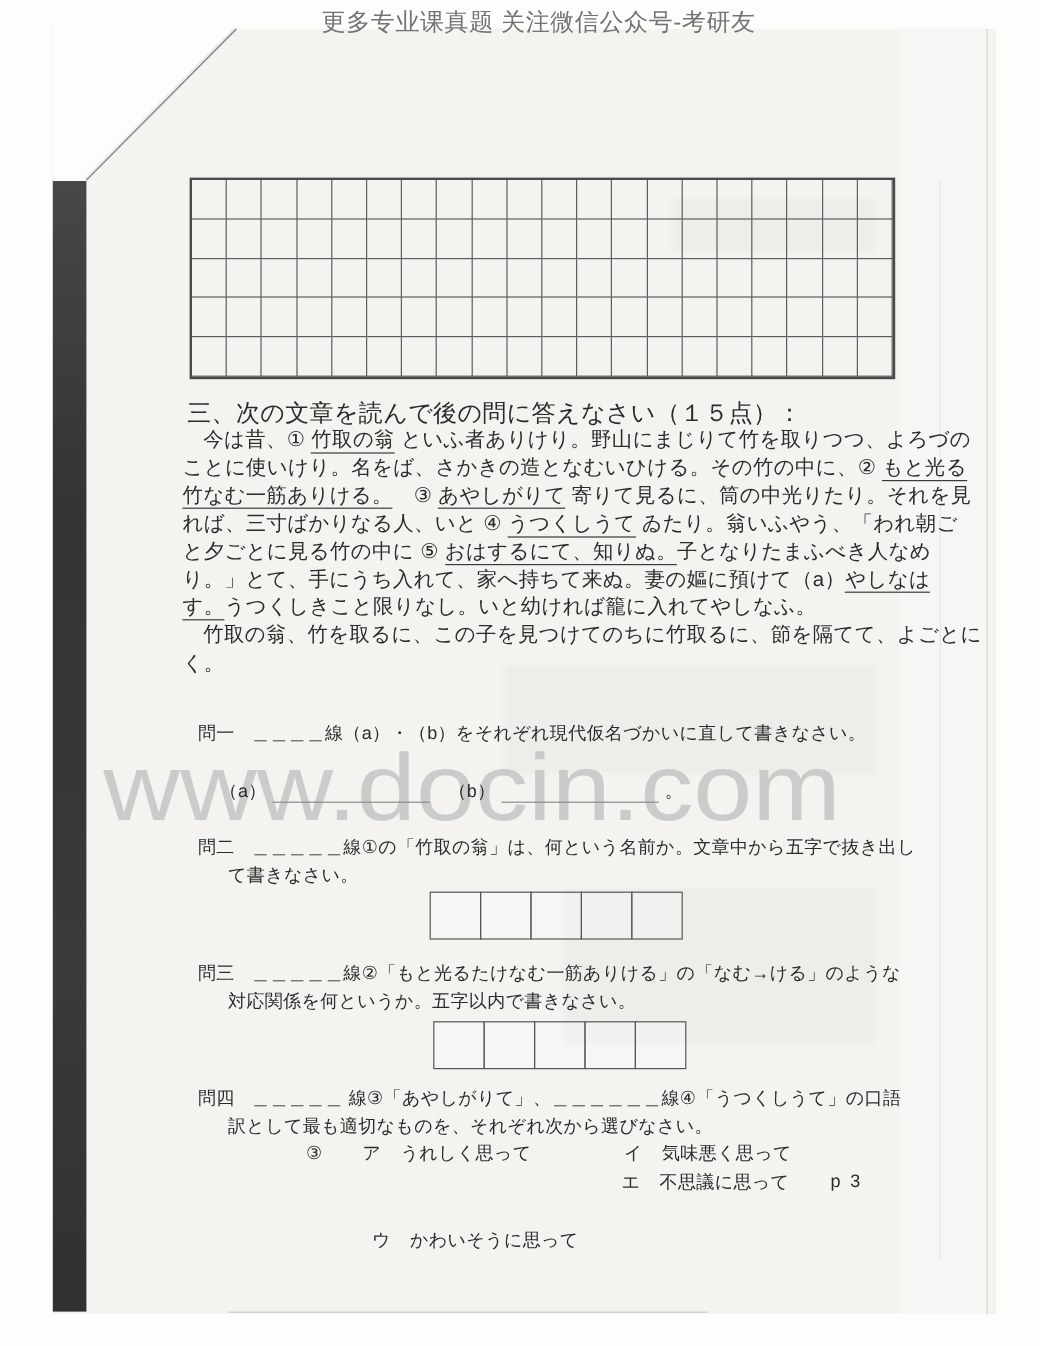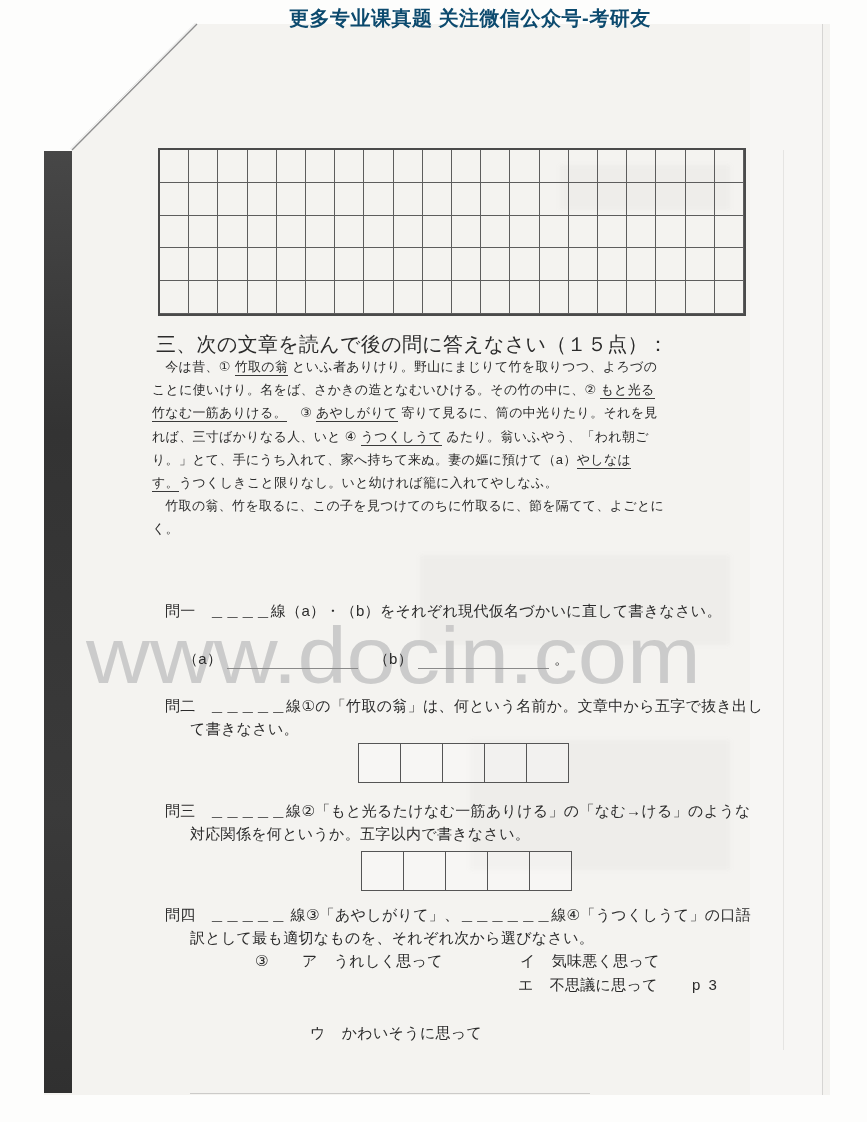--- a/index.html
+++ b/index.html
@@ -17,34 +17,34 @@
   .edge-left-top{position:absolute;left:44px;top:24px;width:1px;height:127px;background:rgba(110,110,110,.25);}
   .bottom-edge{position:absolute;left:190px;top:1093px;width:400px;height:1px;background:rgba(100,100,100,.28);}
   
   .strip{position:absolute;left:44px;top:150px;width:28px;height:943px;
     background:linear-gradient(180deg,#474747 0%,#333 30%,#3a3a3a 70%,#303030 100%);}
   
   .corner{position:absolute;left:44px;top:24px;width:154px;height:127px;background:#fdfdfc;
     clip-path:polygon(0 0,100% 0,18% 100%,0 100%);}
   svg.crease{position:absolute;left:0;top:0;width:867px;height:1122px;pointer-events:none;}
   
-  .promo{position:absolute;left:268px;top:5px;font-size:20px;font-weight:700;color:#0c4a6e;
-    letter-spacing:.5px;white-space:nowrap;z-index:4;margin-left:21px;}
+  .promo{position:absolute;left:268px;top:5px;font-size:20px;font-weight:400;color:#737373;
+    letter-spacing:.5px;white-space:nowrap;z-index:4;}
   
   .agrid{position:absolute;left:158px;top:148px;width:584px;height:164px;
     display:grid;grid-template-rows:repeat(5,1fr);border:2px solid #4a4a4a;z-index:2;}
   .gcell{border-right:1px solid #5d5d5d;border-bottom:1px solid #5d5d5d;}
   
   .watermark{position:absolute;left:86px;top:610px;font-size:79px;color:#c5c5c5;opacity:.85;
     transform:scaleX(1.12);transform-origin:left center;white-space:nowrap;z-index:1;letter-spacing:0;}
   
   .txt{position:absolute;z-index:2;font-size:15px;letter-spacing:.3px;white-space:nowrap;}
   .heading{left:156px;top:331px;font-size:20px;}
   .passage{position:absolute;left:152px;top:355px;width:612px;z-index:2;}
-  .pline{height:23.2px;line-height:23.2px;font-size:13px;letter-spacing:.3px;white-space:nowrap;}
+  .pline{height:23.2px;line-height:23.2px;font-size:17px;letter-spacing:.3px;white-space:nowrap;}
   .pline .u{border-bottom:1px solid #3a3a3a;padding-bottom:1px;}
   .qlabel{margin-right:14px;}
   .ansline{display:inline-block;width:131px;height:15px;border-bottom:1px solid #8a8a8a;margin:0 5px;vertical-align:bottom;}
   .cbox{position:absolute;display:flex;z-index:2;}
   .ccell{width:41px;height:38px;border:1px solid #555;margin-left:-1px;background:rgba(255,255,255,.25);}
   .ccell:first-child{margin-left:0;}
   .okey{display:inline-block;}
   .otext{display:inline-block;margin-left:16px;font-family:Liberation Serif, serif;}
   .pagenum{left:692px;top:976px;letter-spacing:2px;}
   
@@ -175,20 +175,21 @@
     <div class="gcell"></div>
     <div class="gcell"></div>
   </div>
 
 <div class="txt heading">三、次の文章を読んで後の問に答えなさい（１５点）：</div>
 <div class="passage">
     <div class="pline"><span>　今は昔、① </span><span class="u">竹取の翁</span><span> といふ者ありけり。野山にまじりて竹を取りつつ、よろづの</span></div>
     <div class="pline"><span>ことに使いけり。名をば、さかきの造となむいひける。その竹の中に、② </span><span class="u">もと光る</span></div>
     <div class="pline"><span class="u">竹なむ一筋ありける。</span><span>　③ </span><span class="u">あやしがりて</span><span> 寄りて見るに、筒の中光りたり。それを見</span></div>
     <div class="pline"><span>れば、三寸ばかりなる人、いと ④ </span><span class="u">うつくしうて</span><span> ゐたり。翁いふやう、「われ朝ご</span></div>
+    <div class="pline"><span>と夕ごとに見る竹の中に ⑤ </span><span class="u">おはするにて、知りぬ。</span><span>子となりたまふべき人なめ</span></div>
     <div class="pline"><span>り。」とて、手にうち入れて、家へ持ちて来ぬ。妻の嫗に預けて（a）</span><span class="u">やしなは</span></div>
     <div class="pline"><span class="u">す。</span><span>うつくしきこと限りなし。いと幼ければ籠に入れてやしなふ。</span></div>
     <div class="pline"><span>　竹取の翁、竹を取るに、この子を見つけてのちに竹取るに、節を隔てて、よごとに</span></div>
     <div class="pline"><span>く。</span></div>
   </div>
 
 <div class="txt" style="left:165px;top:602px;">
   <span class="qlabel">問一</span><span>＿＿＿＿線（a）・（b）をそれぞれ現代仮名づかいに直して書きなさい。</span>
 </div>
 <div class="txt" style="left:183px;top:650px;">

